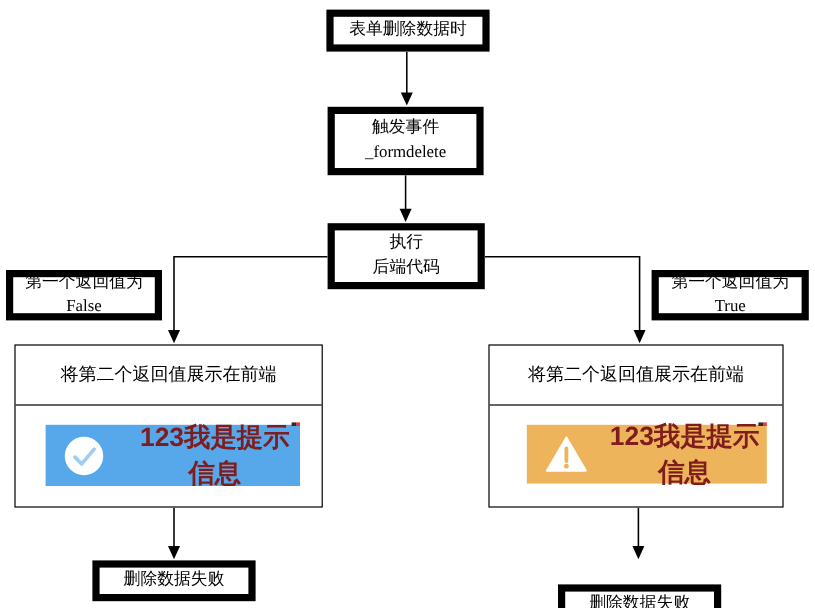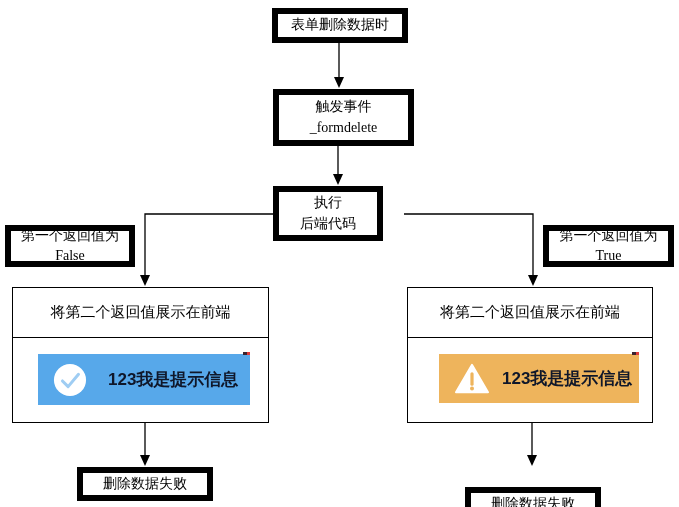--- a/index.html
+++ b/index.html
@@ -49,24 +49,24 @@
     display: flex;
     align-items: center;
     justify-content: center;
     font-size: 15px;
   }
   .toast {
     position: absolute;
     box-sizing: border-box;
     display: flex;
     align-items: center;
-    color: #0f172a;
+    color: #7f1d1d;
     font-family: "Liberation Sans", "DejaVu Sans", sans-serif;
     font-weight: bold;
-    font-size: 17px;
+    font-size: 22px;
   }
   .toast .ticon {
     flex: 0 0 auto;
     display: flex;
     align-items: center;
   }
   .corner-mark {
     position: absolute;
     width: 7px;
     height: 3px;
@@ -97,26 +97,26 @@
       <polygon points="528,275 538,275 533,286"></polygon>
       <polygon points="140,455 150,455 145,466"></polygon>
       <polygon points="527,455 537,455 532,466"></polygon>
     </g>
   </svg>
 
   <div class="node" style="left:272px; top:8px; width:136px; height:35px;">
     <span>表单删除数据时</span>
   </div>
 
-  <div class="node" style="left:273px; top:89px; width:141px; height:57px;">
+  <div class="node" style="left:273px; top:89px; width:130px; height:57px;">
     <span>触发事件</span>
     <span class="mono">_formdelete</span>
   </div>
 
-  <div class="node" style="left:273px; top:186px; width:110px; height:55px;">
+  <div class="node" style="left:273px; top:186px; width:131px; height:55px;">
     <span>执行</span>
     <span>后端代码</span>
   </div>
 
   <div class="node" style="left:5px; top:225px; width:130px; height:42px;">
     <span>第一个返回值为</span>
     <span>False</span>
   </div>
 
   <div class="node" style="left:543px; top:225px; width:131px; height:42px;">

